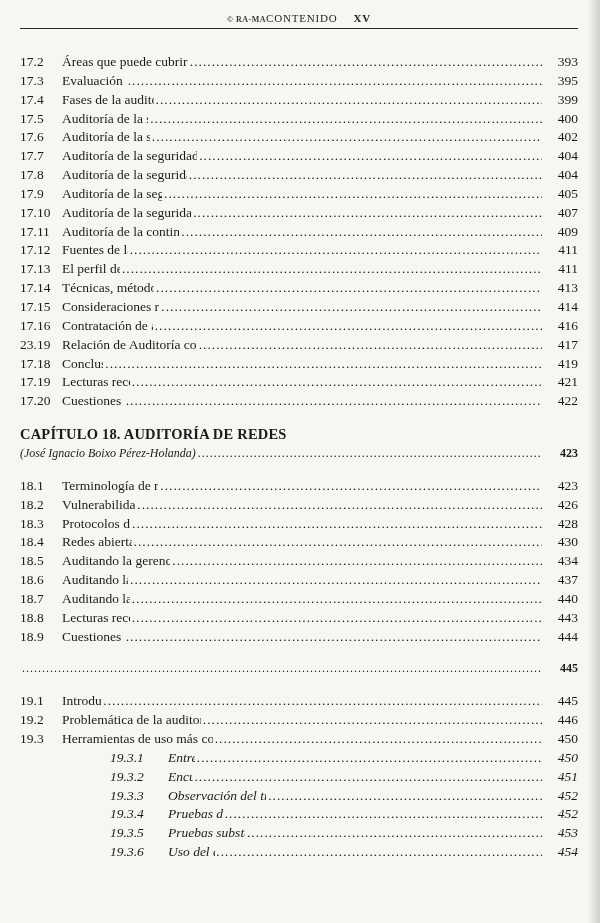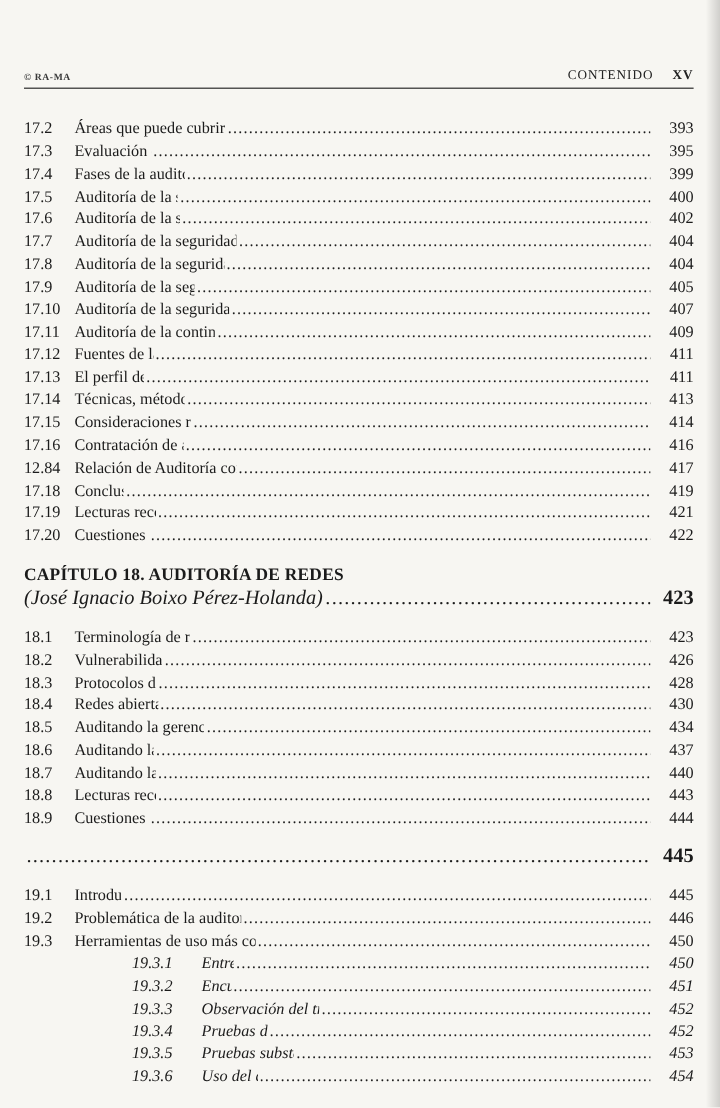--- a/index.html
+++ b/index.html
@@ -23,24 +23,23 @@
     top: 0; right: 0;
     width: 12px; height: 100%;
     background: linear-gradient(to left, rgba(0,0,0,0.16), rgba(0,0,0,0));
     pointer-events: none;
   }
 
   .page { padding: 12px 22px 0 20px; }
 
   .page-header {
     display: flex;
-    justify-content: space-between;
+    justify-content: center;
     align-items: flex-end;
     padding-bottom: 4px;
-    margin-top: 45px;
   }
   .copyright {
     font-size: 8px;
     letter-spacing: 0.5px;
     color: #3a3a3a;
     font-weight: bold;
   }
   .header-right {
     font-size: 11px;
     letter-spacing: 0.8px;
@@ -84,21 +83,21 @@
     white-space: nowrap;
   }
 
   .chapter-block { margin-top: 13px; margin-bottom: 14px; }
   .chapter-title {
     font-weight: bold;
     font-size: 14.5px;
     line-height: 20px;
     letter-spacing: 0.2px;
   }
-  .author-row { font-size: 17px; line-height: 18.85px; }
+  .author-row { font-size: 12px; line-height: 18.85px; }
   .author { font-style: italic; white-space: nowrap; }
   .author-row .pg { font-weight: bold; }
 </style>
 </head>
 <body>
 
 <div class="page">
 
   <header class="page-header">
     <span class="copyright">© RA-MA</span>
@@ -209,21 +208,21 @@
   </div>
 
   <div class="row entry">
     <span class="num">17.16</span>
     <span class="title">Contratación de auditoría externa</span>
     <span class="dots"></span>
     <span class="pg">416</span>
   </div>
 
   <div class="row entry">
-    <span class="num">12.84</span>
+    <span class="num">23.19</span>
     <span class="title">Relación de Auditoría con Administración de Seguridad</span>
     <span class="dots"></span>
     <span class="pg">417</span>
   </div>
 
   <div class="row entry">
     <span class="num">17.18</span>
     <span class="title">Conclusiones</span>
     <span class="dots"></span>
     <span class="pg">419</span>

